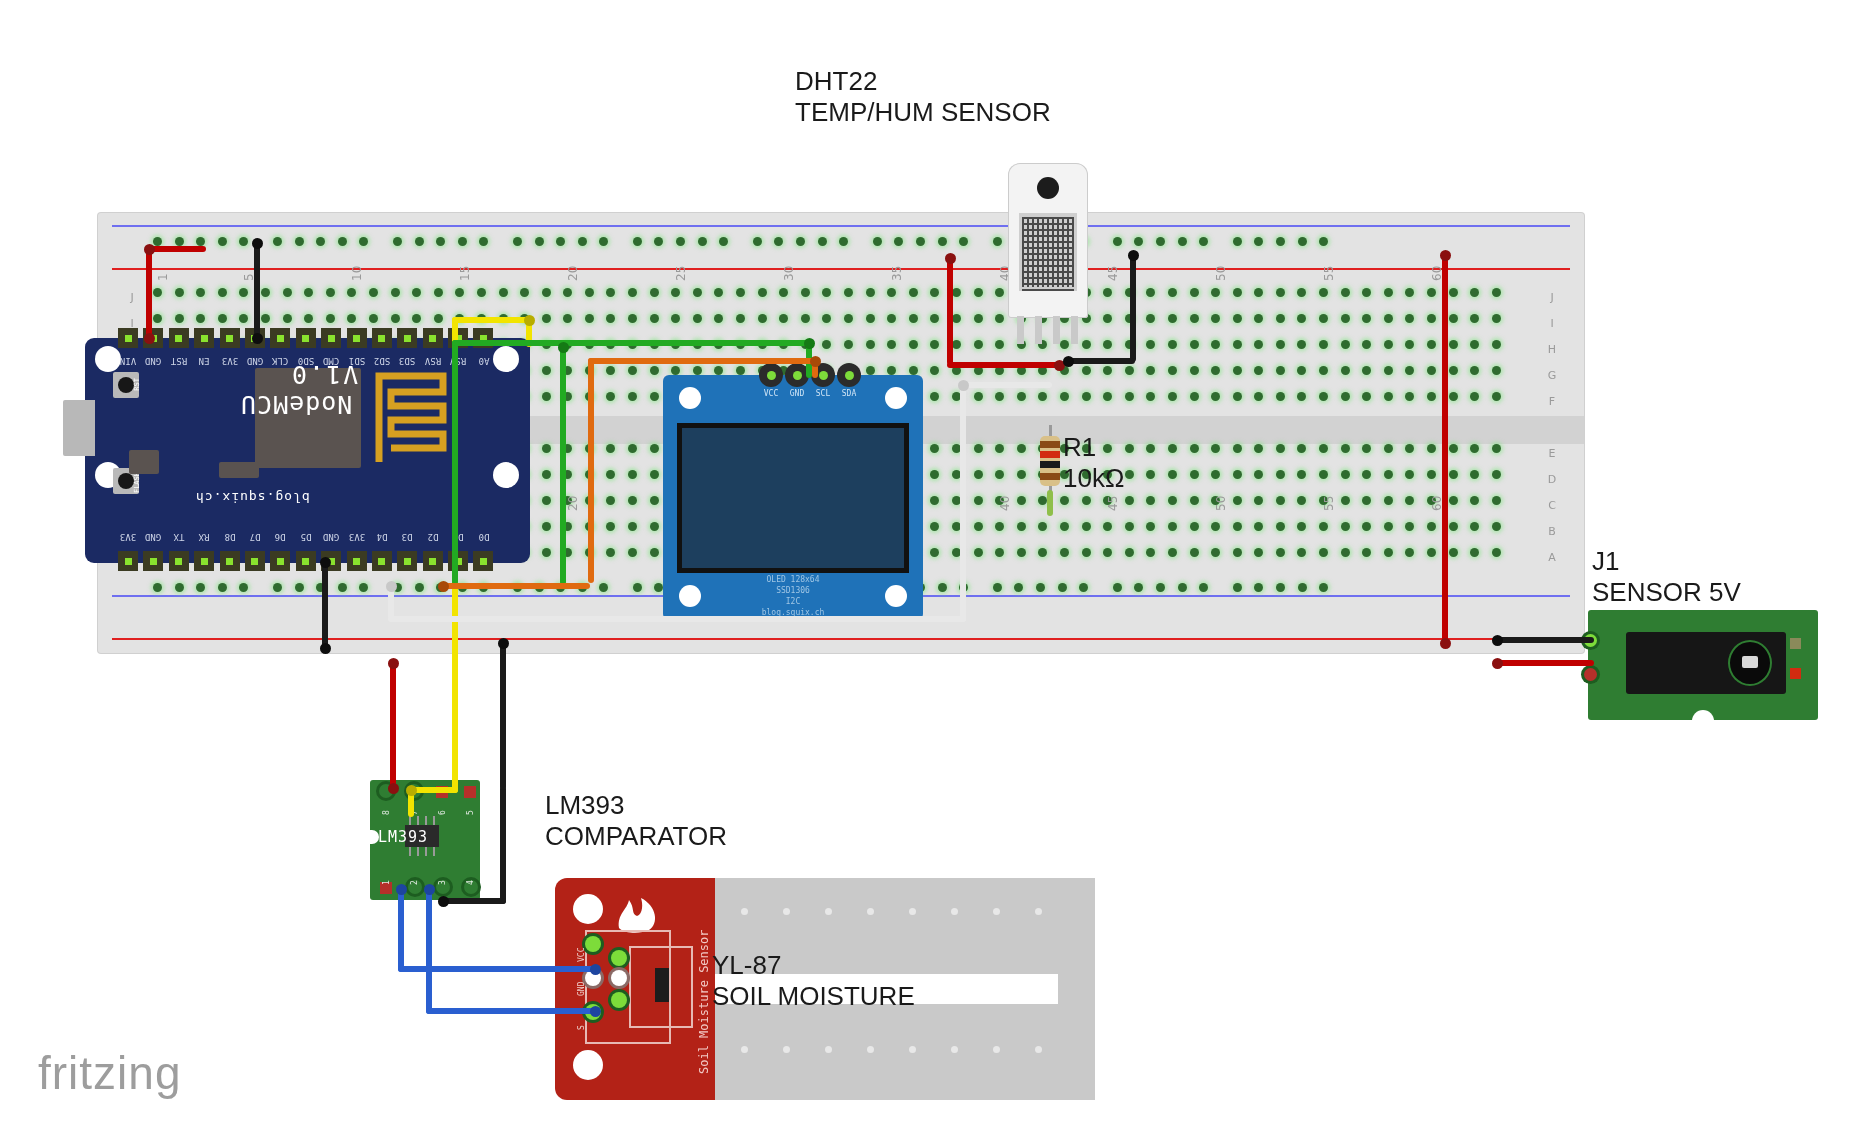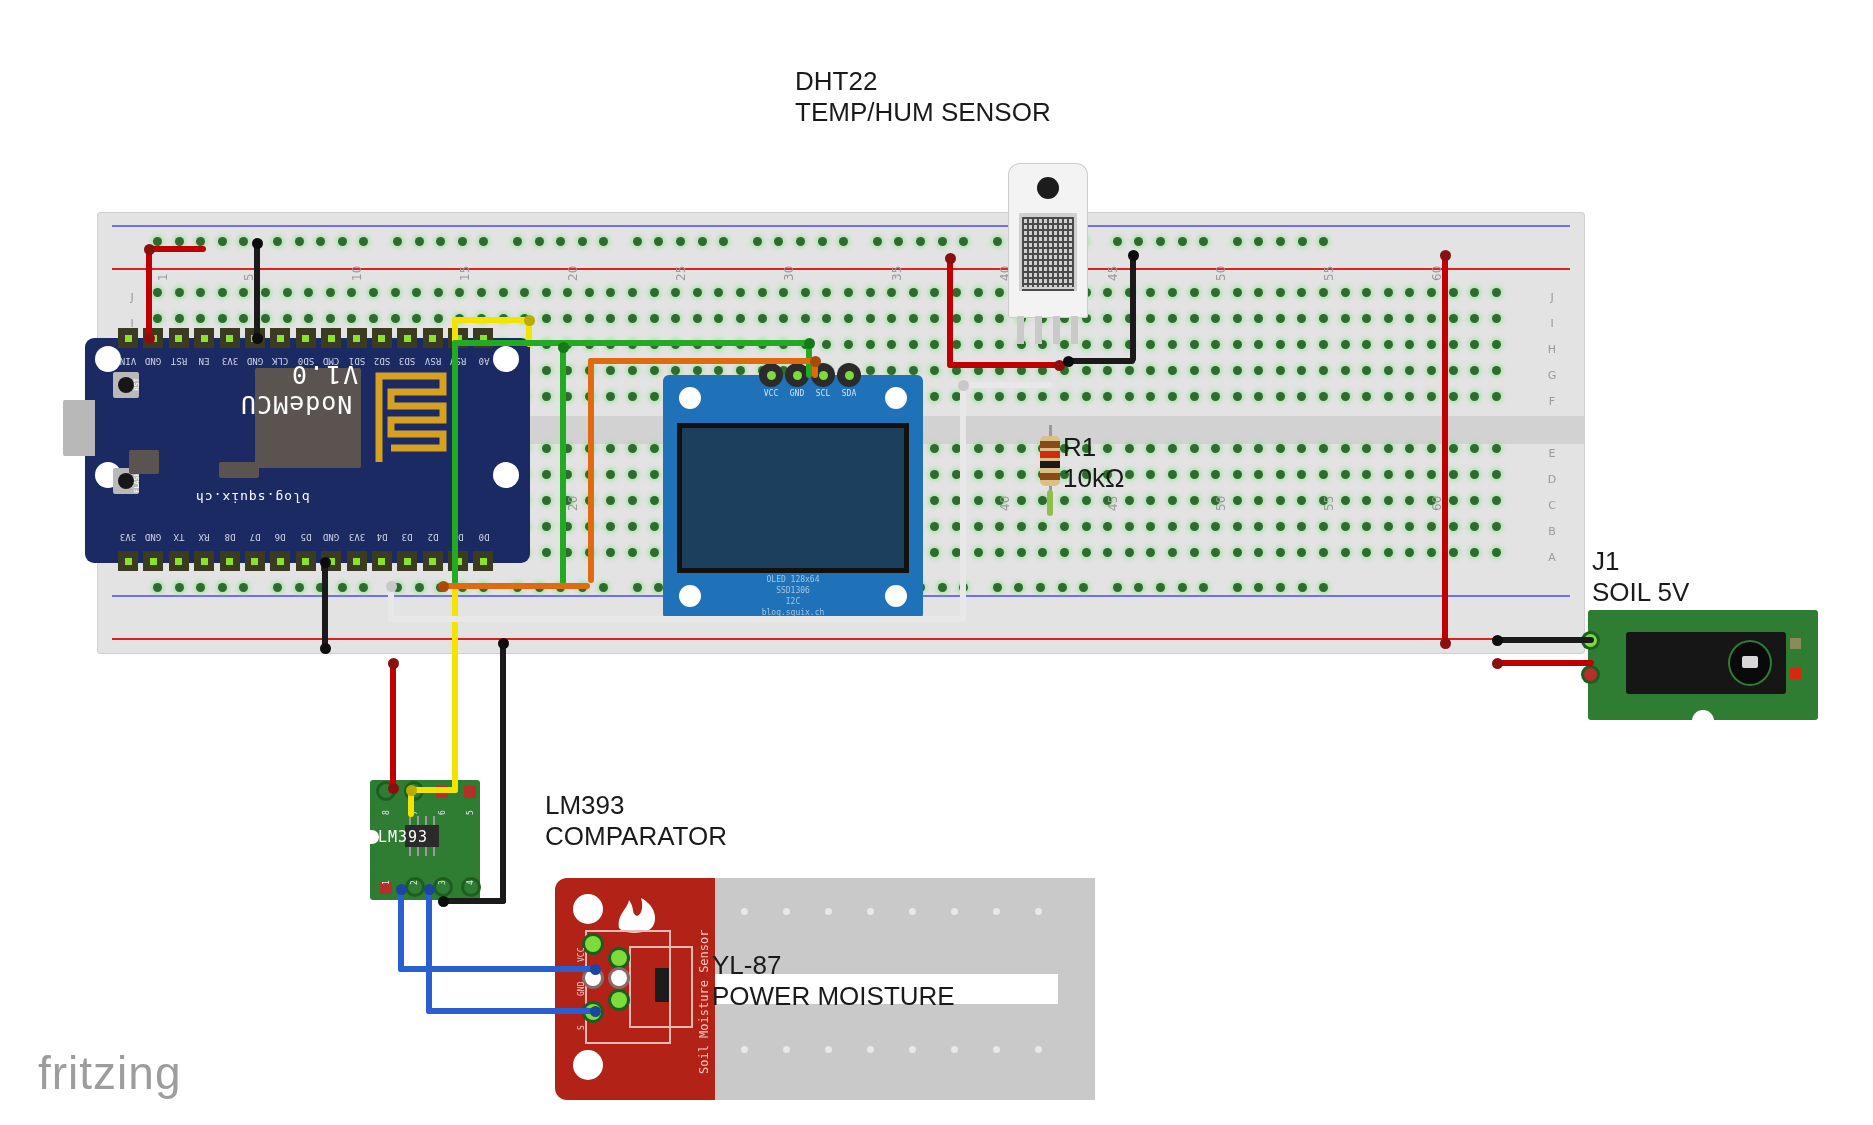--- a/index.html
+++ b/index.html
@@ -1350,18 +1350,18 @@
   <div class="jpad" style="left:-4px;top:24px;background:#7ddc3a;"></div>
   <div class="jpad" style="left:-4px;top:58px;background:#b5302a;"></div>
   <div class="led" style="left:202px;top:28px;background:#8a8a5a;"></div>
   <div class="led" style="left:202px;top:58px;background:#d22b10;"></div>
   <div class="notch"></div>
 </div>
 
 <div id="anno-layer">
     <div class="anno" style="left: 795px; top: 66px;"><div>DHT22</div><div>TEMP/HUM SENSOR</div></div>
     <div class="anno" style="left: 1063px; top: 432px;"><div>R1</div><div>10kΩ</div></div>
-    <div class="anno" style="left: 1592px; top: 546px;"><div>J1</div><div>SOIL 5V</div></div>
+    <div class="anno" style="left: 1592px; top: 546px;"><div>J1</div><div>SENSOR 5V</div></div>
     <div class="anno" style="left: 545px; top: 790px;"><div>LM393</div><div>COMPARATOR</div></div>
-    <div class="anno" style="left: 712px; top: 950px;"><div>YL-87</div><div>POWER MOISTURE</div></div>
+    <div class="anno" style="left: 712px; top: 950px;"><div>YL-87</div><div>SOIL MOISTURE</div></div>
   </div>
 
 <div id="fritzing-logo">fritzing</div>
 
 </body></html>

